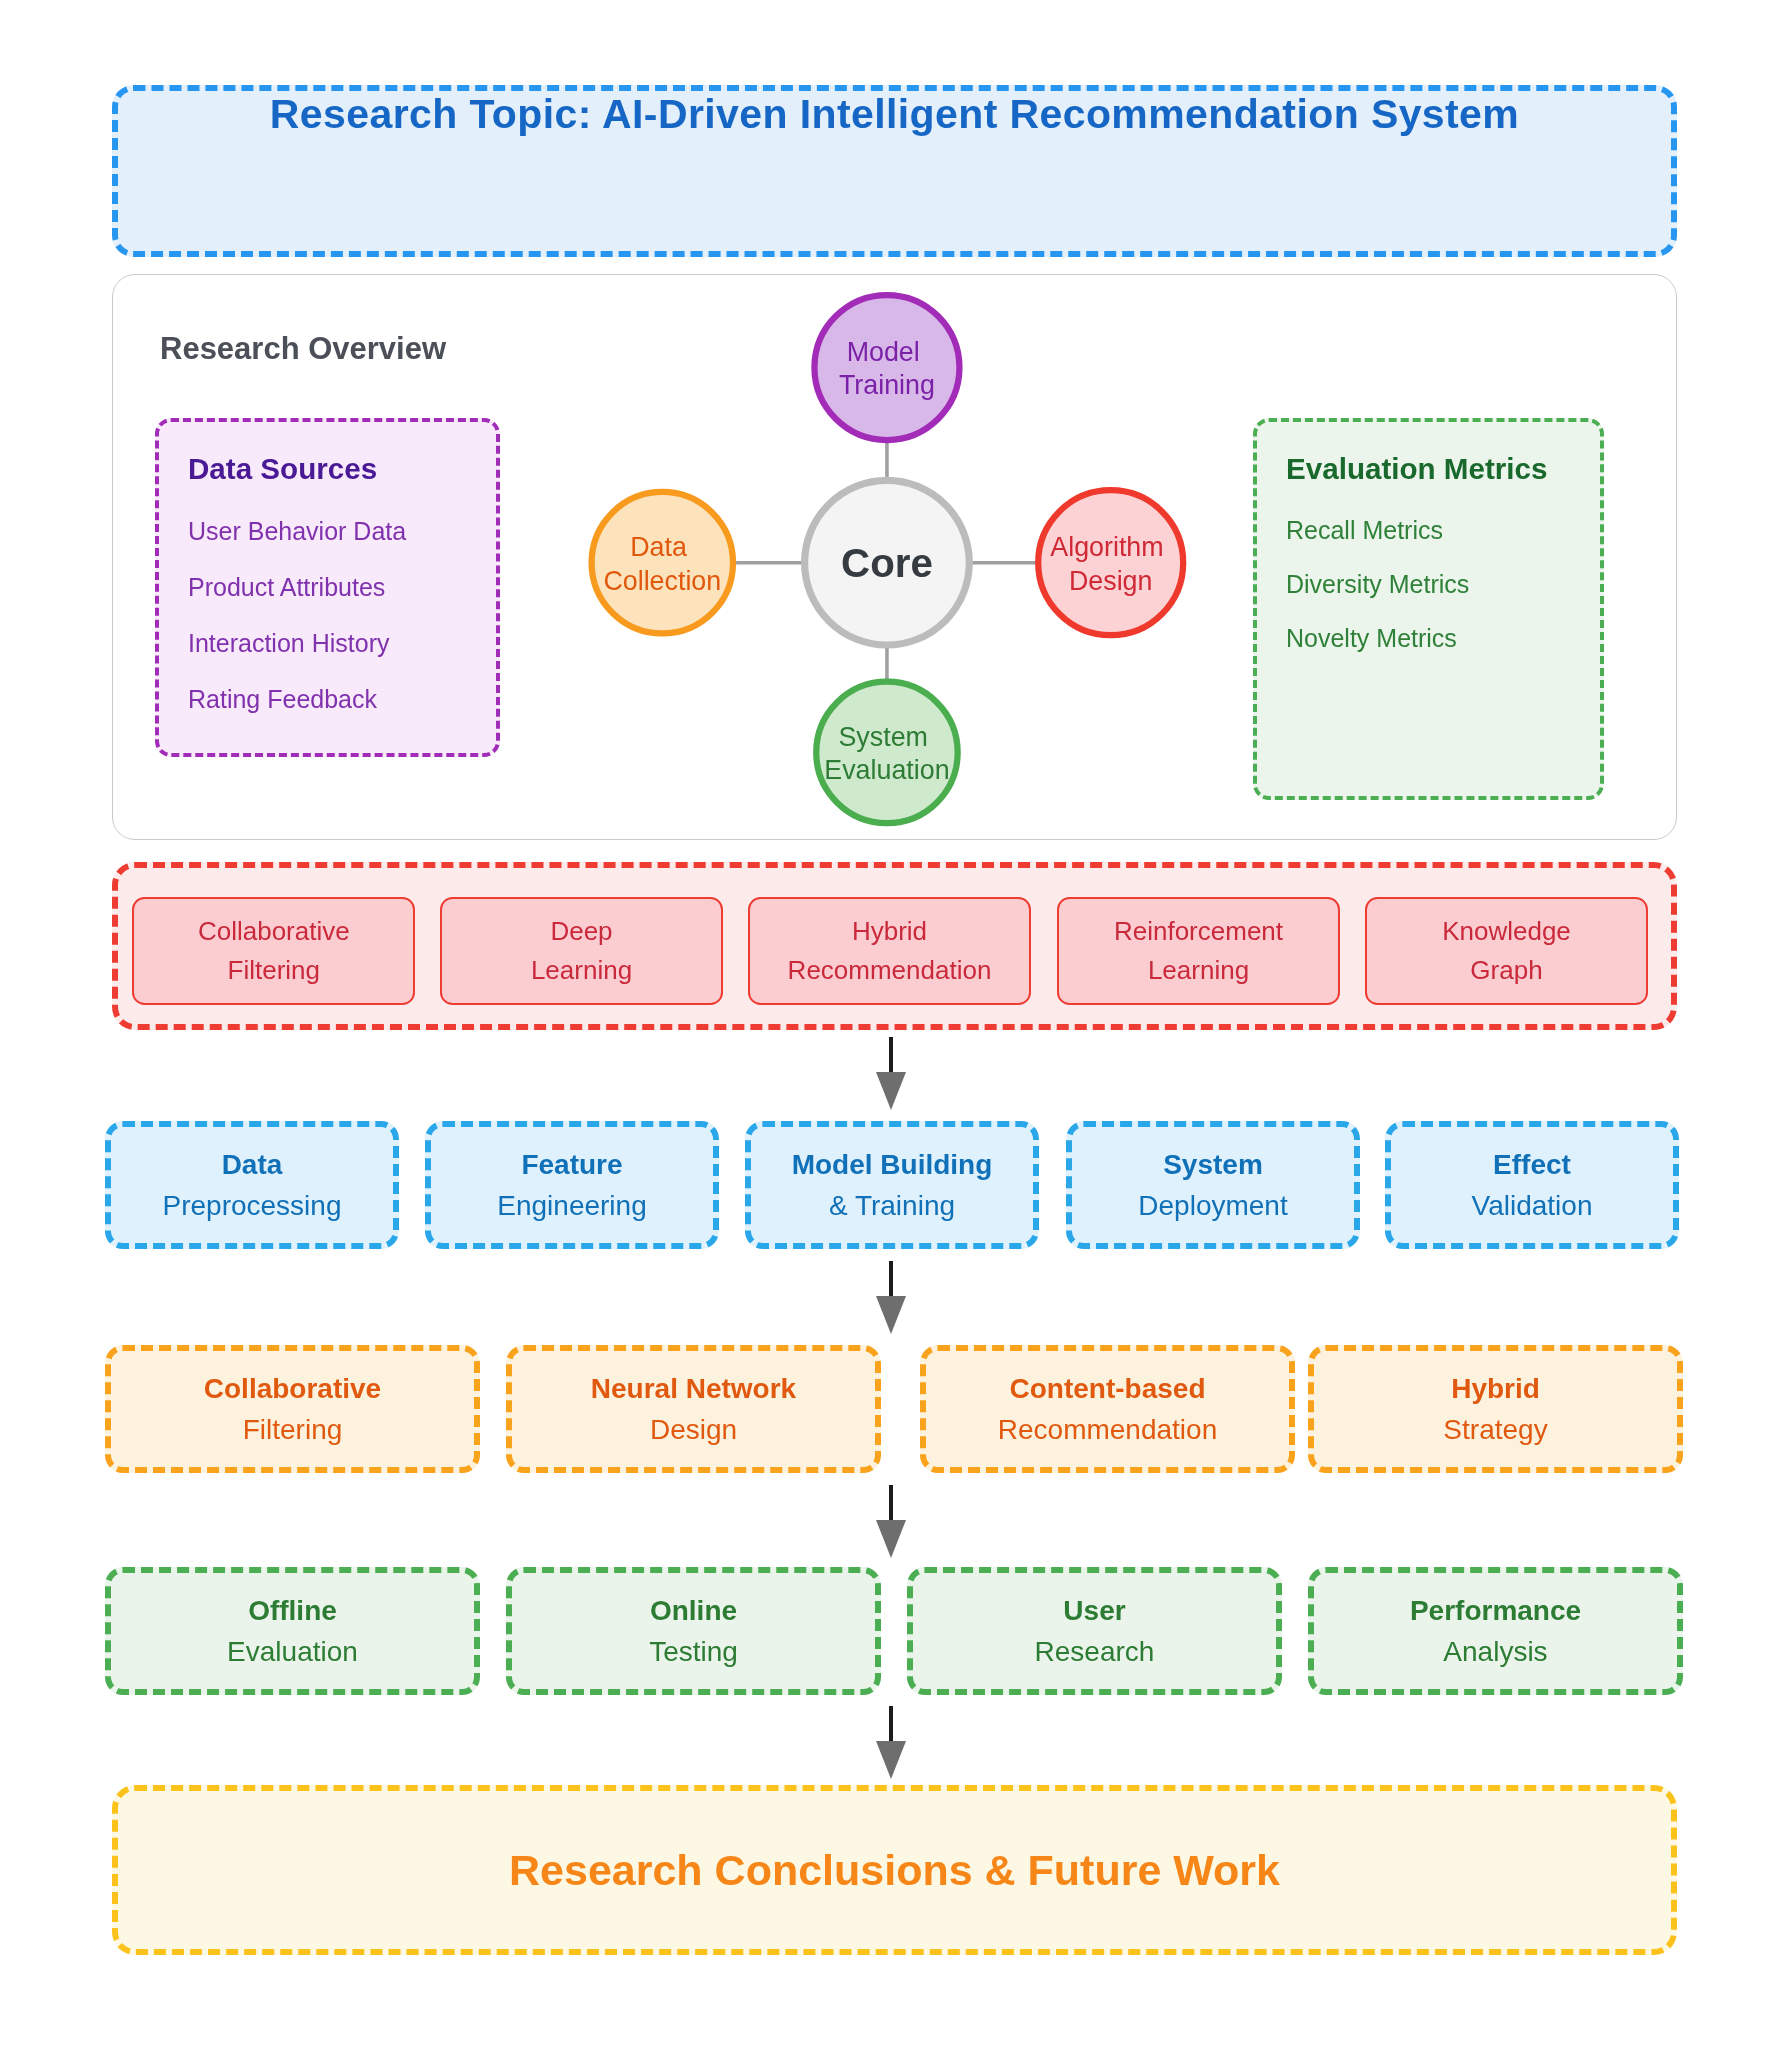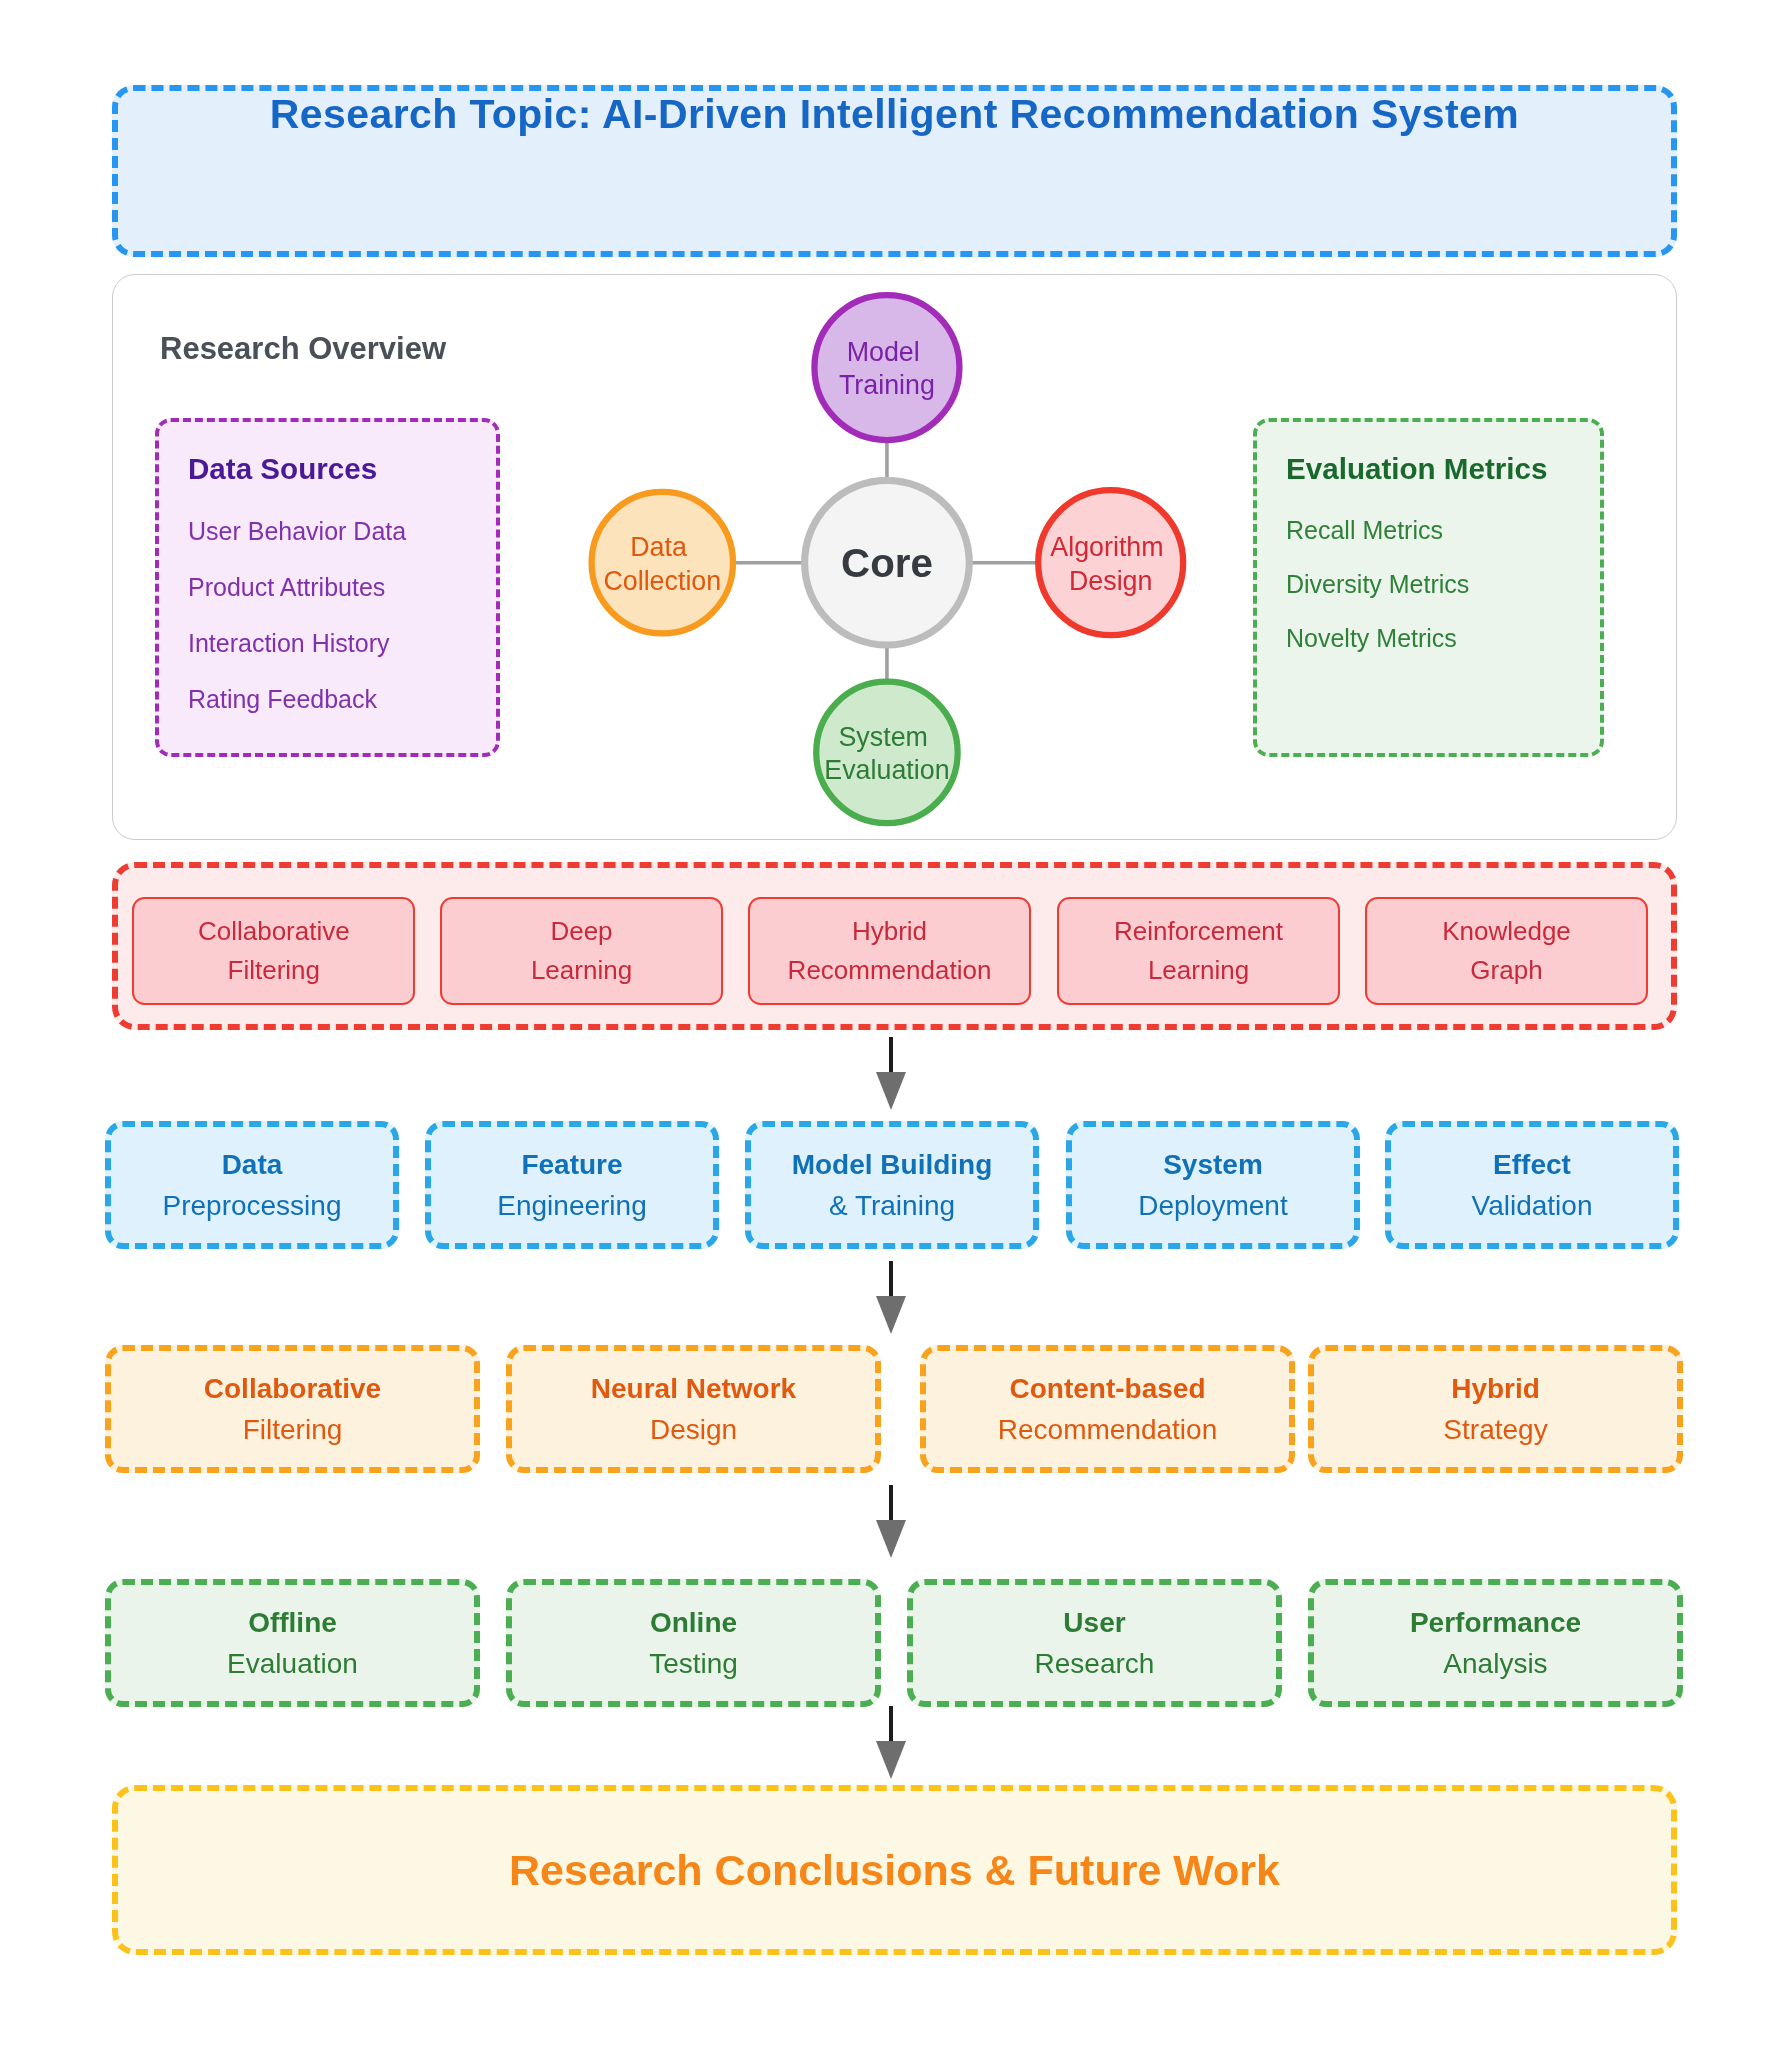--- a/index.html
+++ b/index.html
@@ -17,21 +17,21 @@
 
   
   .overview-panel {
     position:absolute; left:112px; top:274px; width:1565px; height:566px;
     box-sizing:border-box; background:#ffffff; border:1.8px solid #cacaca; border-radius:23px;
   }
   .overview-heading { position:absolute; left:47px; top:56px; font-size:31px; font-weight:bold; color:#4a4f58; }
 
   .side-box { position:absolute; box-sizing:border-box; border-radius:16px; }
   .ds-box { left:42px; top:143px; width:345px; height:339px; background:#f8eafa; border:4.5px dashed #a12cb8;text-decoration:underline; }
-  .em-box { left:1140px; top:143px; width:351px; height:339px; background:#ebf5ec; border:4.5px dashed #4cae52; }
+  .em-box { left:1140px; top:143px; width:351px; height:382px; background:#ebf5ec; border:4.5px dashed #4cae52; }
   .side-title { position:absolute; left:29px; top:30px; font-size:29.6px; font-weight:bold; }
   .ds-box .side-title { color:#4a1a96; }
   .em-box .side-title { color:#1a692c; }
   .side-items { position:absolute; left:29px; top:81px; right:14.3px; }
   .side-item { height:56px; display:flex; align-items:center; font-size:25px; }
   .em-box .side-item { height:54px; }
   .ds-box .side-item { color:#8031ad; }
   .em-box .side-item { color:#2f8038; }
 
   .core-svg { position:absolute; left:537px; top:269px; width:716px; height:582px; }
@@ -51,21 +51,21 @@
 
   
   .flow-box {
     position:absolute; box-sizing:border-box; border-radius:18px;
     display:flex; flex-direction:column; align-items:center; justify-content:center;
     text-align:center; font-size:28px; line-height:41px; height:128px;
   }
   .flow-box .l1 { font-weight:bold; }
   .blue-box   { top:1121px; width:294px; background:#def1fc; border:6.3px dashed #29a7e8; color:#1070b8; }
   .orange-box { top:1345px; width:375px; background:#fdf2de; border:6.3px dashed #f9a21b; color:#e0590f; }
-  .green-box  { top:1567px; width:375px; background:#eaf4ea; border:6.3px dashed #4cae52; color:#2c7c34;margin-top:12px; }
+  .green-box  { top:1567px; width:375px; background:#eaf4ea; border:6.3px dashed #4cae52; color:#2c7c34; }
 
   
   .arrow { position:absolute; left:873px; width:36px; display:flex; flex-direction:column; align-items:center; }
   .arrow-line { width:3.6px; height:35px; background:#1c1c1c; }
   .arrow-head { width:0; height:0; border-left:15px solid transparent; border-right:15px solid transparent; border-top:38px solid #6e6e6e; }
 
   
   .conclusion-box {
     position:absolute; left:112px; top:1785px; width:1565px; height:170px;
     box-sizing:border-box; background:#fdf8e3; border:6.3px dashed #fcc21c; border-radius:23px;

